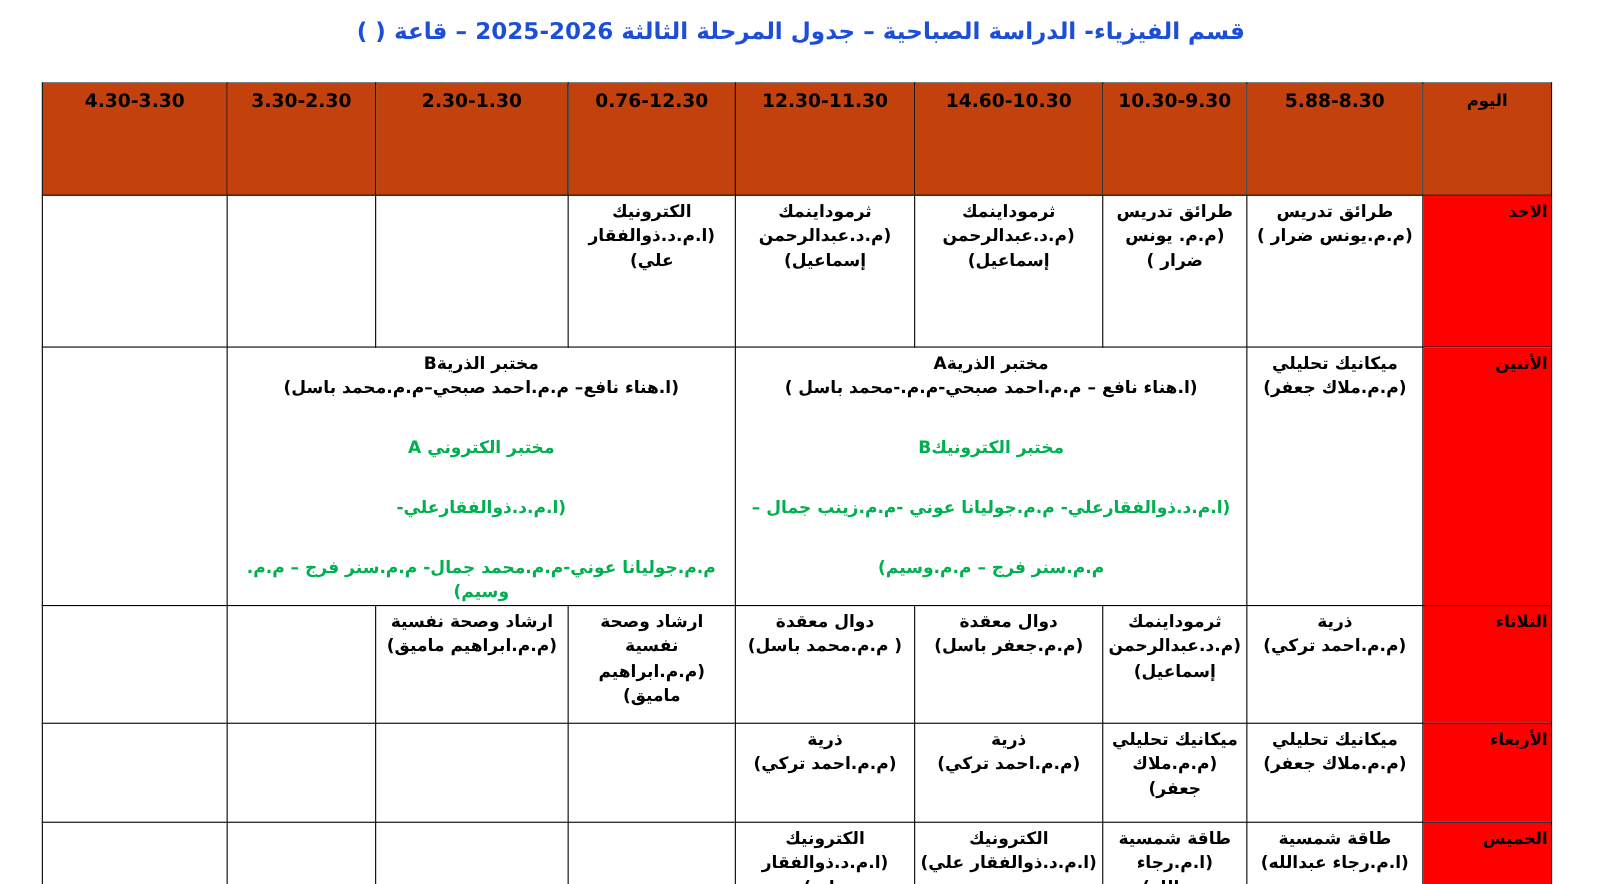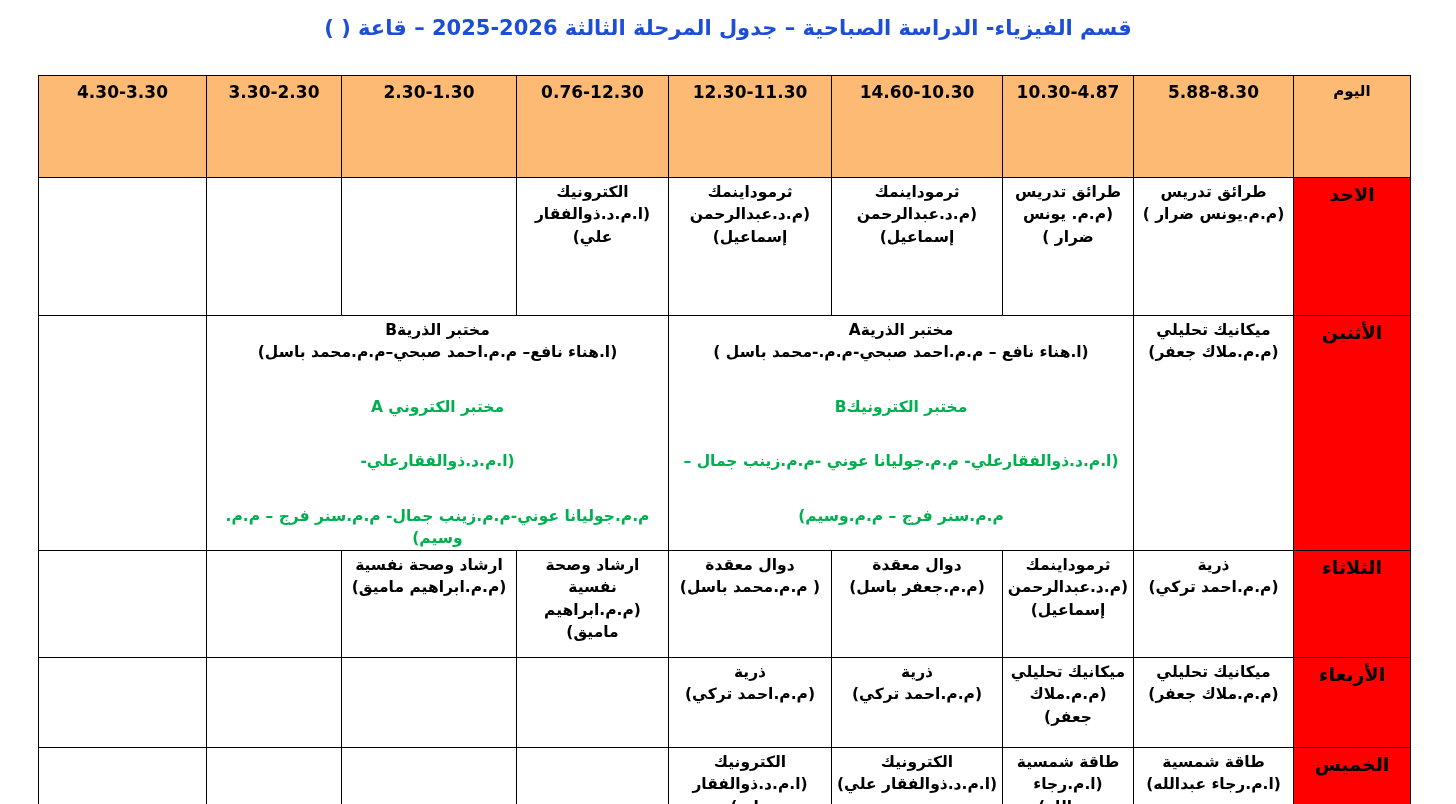--- a/index.html
+++ b/index.html
@@ -32,30 +32,31 @@
   th,td{
     border:1.5px solid #000;
     vertical-align:top;
     text-align:center;
     font-weight:bold;
     color:#000;
     padding:3px 3px 0 3px;
     overflow:hidden;
   }
   thead th{
-    background:#fdba74;
+    background:#c2410c;
     height:95px;
     font-size:17px;
     padding-top:6px;
   }
   thead th.day-hdr{font-size:15px;}
   td.day{
     background:#FF0000;
-    font-size:19px;
+    font-size:15px;
     padding-top:5px;
+    text-align:right;
   }
   td.slot{font-size:15.5px;line-height:1.45;}
   td.slot .line{white-space:normal;}
   td.slot .green{color:#00B050;margin-top:32px;}
   tbody tr:nth-child(1){height:138px;}
   tbody tr:nth-child(2){height:160px;}
   tbody tr:nth-child(3){height:107px;}
   tbody tr:nth-child(4){height:90px;}
   tbody tr:nth-child(5){height:97px;}
 </style>
@@ -73,21 +74,21 @@
     <col class="c4">
       <col class="c5">
       <col class="c6">
       <col class="c7">
       <col class="c8">
   </colgroup>
   <thead>
     <tr>
         <th class="day-hdr">اليوم</th>
         <th>5.88-8.30</th>
-        <th>10.30-4.87</th>
+        <th>10.30-9.30</th>
         <th>14.60-10.30</th>
         <th>12.30-11.30</th>
         <th>0.76-12.30</th>
         <th>2.30-1.30</th>
         <th>3.30-2.30</th>
         <th>4.30-3.30</th>
       </tr>
   </thead>
   <tbody>
       <tr>
@@ -127,21 +128,21 @@
           <div class="line">(ا.هناء نافع – م.م.احمد صبحي-م.م.-محمد باسل )</div>
           <div class="line green">مختبر الكترونيكB</div>
           <div class="line green">(ا.م.د.ذوالفقارعلي- م.م.جوليانا عوني -م.م.زينب جمال –</div>
           <div class="line green">م.م.سنر فرج – م.م.وسيم)</div>
         </td>
         <td class="slot" colspan="3">
           <div class="line">مختبر الذريةB</div>
           <div class="line">(ا.هناء نافع– م.م.احمد صبحي–م.م.محمد باسل)</div>
           <div class="line green">مختبر الكتروني A</div>
           <div class="line green">(ا.م.د.ذوالفقارعلي-</div>
-          <div class="line green">م.م.جوليانا عوني-م.م.زينب جمال- م.م.سنر فرج – م.م. وسيم)</div>
+          <div class="line green">م.م.جوليانا عوني-م.م.محمد جمال- م.م.سنر فرج – م.م. وسيم)</div>
         </td>
         <td class="slot"></td>
       </tr>
       <tr>
         <td class="day">الثلاثاء</td>
         <td class="slot">
           <div class="line">ذرية</div>
           <div class="line">(م.م.احمد تركي)</div>
         </td>
         <td class="slot">

